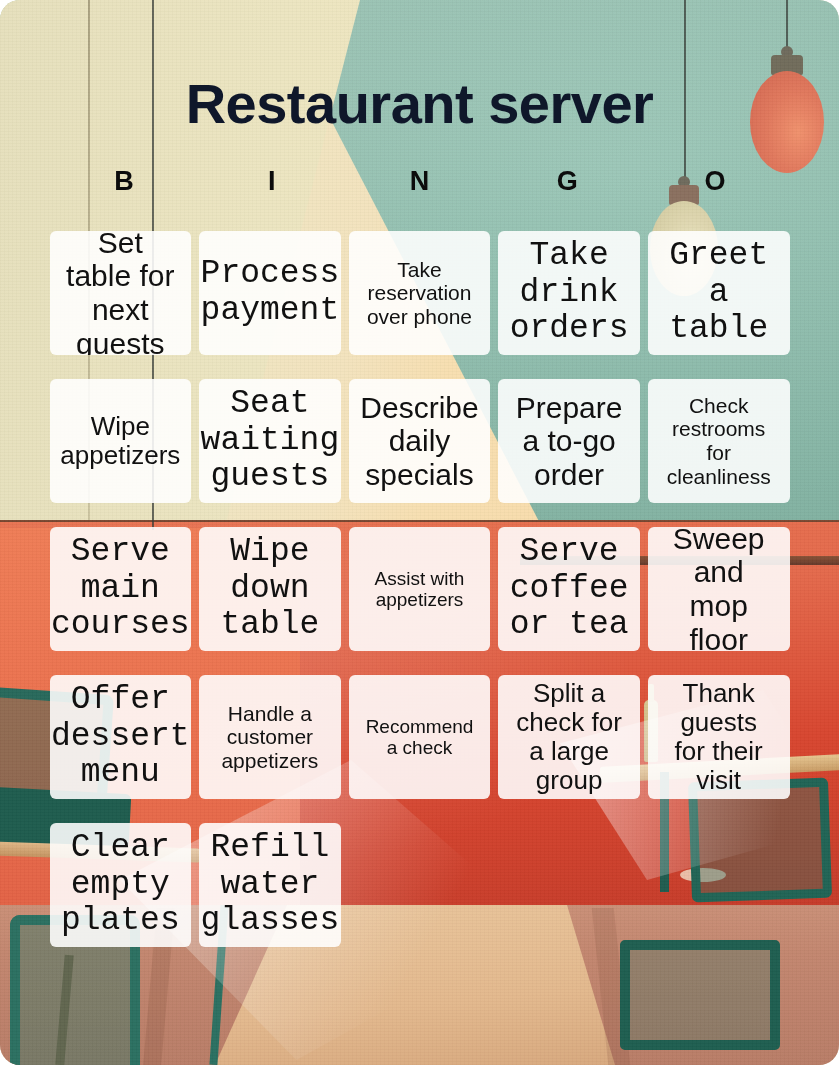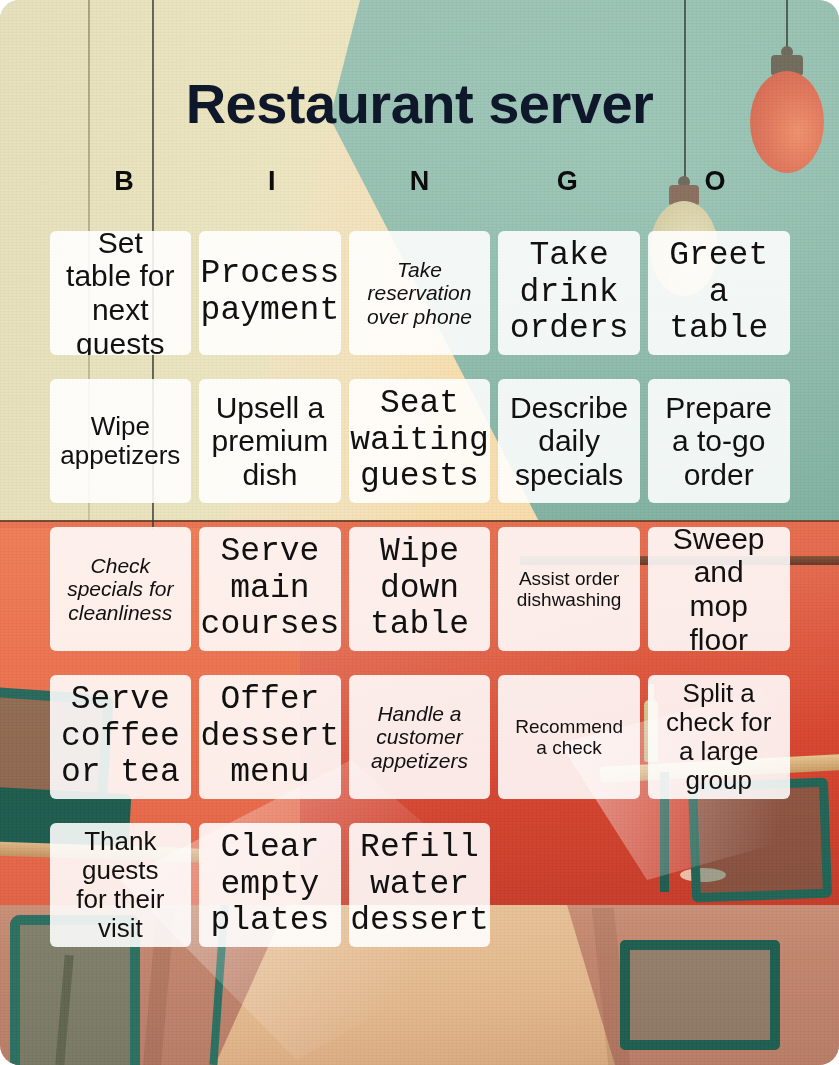--- a/index.html
+++ b/index.html
@@ -314,21 +314,21 @@
     padding: 6px 16px;
     color: #111111;
     line-height: 1.12;
     font-weight: 400;
     overflow: hidden;
     margin-top: 16px;
   }
   .cell.fs-xl  { font-size: 33px; font-family: Liberation Mono, monospace; }
   .cell.fs-lg  { font-size: 30px; }
   .cell.fs-md  { font-size: 26px; }
-  .cell.fs-sm  { font-size: 21px; font-style: italic; }
+  .cell.fs-sm  { font-size: 21px; }
   .cell.fs-xs  { font-size: 19px; }
 </style>
 </head>
 <body>
 
 <div id="card">
 
   <div class="bg-layer">
     <div class="wall-teal"></div>
     <div class="wall-cream"></div>
@@ -389,33 +389,32 @@
         <div class="bingo-letter">O</div>
       </div>
 
     <div id="grid">
         <div class="cell fs-lg">Set table for next guests</div>
         <div class="cell fs-xl">Process payment</div>
         <div class="cell fs-sm">Take reservation over phone</div>
         <div class="cell fs-xl">Take drink orders</div>
         <div class="cell fs-xl">Greet a table</div>
         <div class="cell fs-md">Wipe appetizers</div>
-        <div class="cell fs-lg">Upsell a premium dish</div>
         <div class="cell fs-xl">Seat waiting guests</div>
         <div class="cell fs-lg">Describe daily specials</div>
         <div class="cell fs-lg">Prepare a to-go order</div>
-        <div class="cell fs-sm">Check specials for cleanliness</div>
+        <div class="cell fs-sm">Check restrooms for cleanliness</div>
         <div class="cell fs-xl">Serve main courses</div>
         <div class="cell fs-xl">Wipe down table</div>
-        <div class="cell fs-xs">Assist order dishwashing</div>
+        <div class="cell fs-xs">Assist with appetizers</div>
+        <div class="cell fs-xl">Serve coffee or tea</div>
         <div class="cell fs-lg">Sweep and mop floor</div>
-        <div class="cell fs-xl">Serve coffee or tea</div>
         <div class="cell fs-xl">Offer dessert menu</div>
         <div class="cell fs-sm">Handle a customer appetizers</div>
         <div class="cell fs-xs">Recommend a check</div>
         <div class="cell fs-md">Split a check for a large group</div>
         <div class="cell fs-md">Thank guests for their visit</div>
         <div class="cell fs-xl">Clear empty plates</div>
-        <div class="cell fs-xl">Refill water dessert</div>
+        <div class="cell fs-xl">Refill water glasses</div>
       </div>
   </div>
 
 </div>
 
 </body></html>

